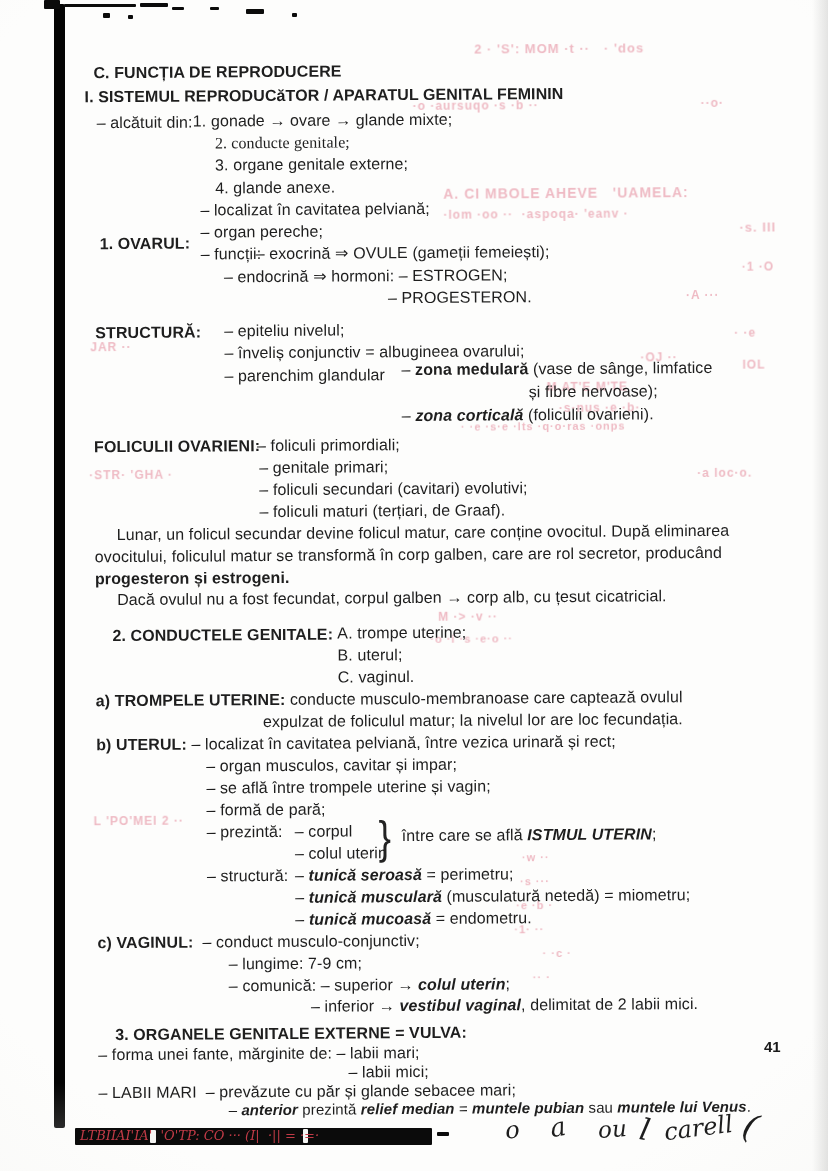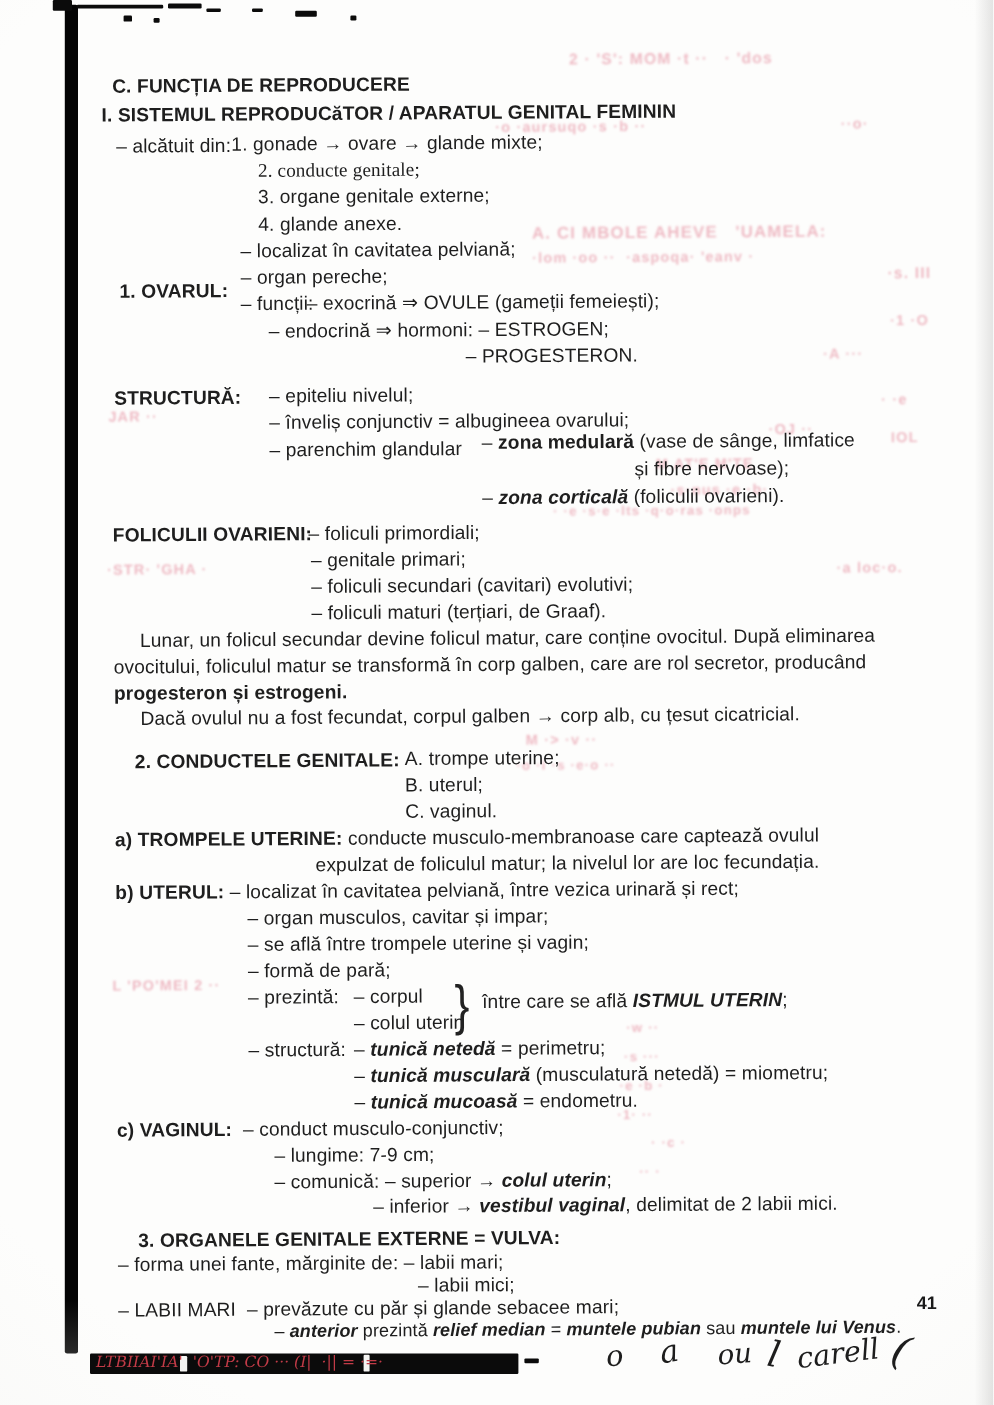--- a/index.html
+++ b/index.html
@@ -29,21 +29,21 @@
   .mark{position:absolute;border-radius:1px;}
   .spine{
     position:absolute;left:54px;top:4px;width:11px;height:1124px;
     background:linear-gradient(to bottom,#040404 96%, #2a2a2a);border-radius:2px;
   }
   .hand{
     position:absolute;white-space:pre;font-family:"DejaVu Serif", serif;
     font-style:italic;color:#1d1d1d;
   }
   .page-number{
-    position:absolute;left:764px;top:1038px;font-weight:700;font-size:15px;color:#1a1a1a;margin-top:40px;
+    position:absolute;left:764px;top:1038px;font-weight:700;font-size:15px;color:#1a1a1a;
   }
   .watermark{
     position:absolute;left:578px;top:1140px;font-family:"Liberation Serif", serif;
     font-size:20px;color:#111;letter-spacing:0.2px;
   }
 </style>
 </head>
 <body>
 
 <div class="page">
@@ -115,21 +115,21 @@
       <div class="tline" style="left: 95px; top: 734px;"><span style="font-weight: 700;">b) UTERUL:</span><span> – localizat în cavitatea pelviană, între vezica urinară și rect;</span></div>
       <div class="tline" style="left: 205px; top: 756px;"><span>– organ musculos, cavitar și impar;</span></div>
       <div class="tline" style="left: 205px; top: 778px;"><span>– se află între trompele uterine și vagin;</span></div>
       <div class="tline" style="left: 205px; top: 800px;"><span>– formă de pară;</span></div>
       <div class="tline" style="left: 205px; top: 822px;"><span>– prezintă:</span></div>
       <div class="tline" style="left: 293px; top: 822px;"><span>– corpul</span></div>
       <div class="tline" style="left: 293px; top: 844px;"><span>– colul uterin</span></div>
       <div class="tline brace" style="left: 377px; top: 812px; font-size: 46px;"><span>}</span></div>
       <div class="tline" style="left: 400px; top: 827px;"><span>între care se află </span><span style="font-weight: 700; font-style: italic;">ISTMUL UTERIN</span><span>;</span></div>
       <div class="tline" style="left: 205px; top: 866px;"><span>– structură:</span></div>
-      <div class="tline" style="left: 293px; top: 866px;"><span>– </span><span style="font-weight: 700; font-style: italic;">tunică netedă</span><span> = perimetru;</span></div>
+      <div class="tline" style="left: 293px; top: 866px;"><span>– </span><span style="font-weight: 700; font-style: italic;">tunică seroasă</span><span> = perimetru;</span></div>
       <div class="tline" style="left: 293px; top: 888px;"><span>– </span><span style="font-weight: 700; font-style: italic;">tunică musculară</span><span> (musculatură netedă) = miometru;</span></div>
       <div class="tline" style="left: 293px; top: 910px;"><span>– </span><span style="font-weight: 700; font-style: italic;">tunică mucoasă</span><span> = endometru.</span></div>
       <div class="tline" style="left: 95px; top: 932px;"><span style="font-weight: 700;">c) VAGINUL:</span><span>  – conduct musculo-conjunctiv;</span></div>
       <div class="tline" style="left: 226px; top: 954px;"><span>– lungime: 7-9 cm;</span></div>
       <div class="tline" style="left: 226px; top: 976px;"><span>– comunică: – superior → </span><span style="font-weight: 700; font-style: italic;">colul uterin</span><span>;</span></div>
       <div class="tline" style="left: 308px; top: 997px;"><span>– inferior → </span><span style="font-weight: 700; font-style: italic;">vestibul vaginal</span><span>, delimitat de 2 labii mici.</span></div>
       <div class="tline" style="left: 112px; top: 1024px;"><span style="font-weight: 700;">3. ORGANELE GENITALE EXTERNE = VULVA:</span></div>
       <div class="tline" style="left: 95px; top: 1044px;"><span>– forma unei fante, mărginite de: – labii mari;</span></div>
       <div class="tline" style="left: 345px; top: 1063px;"><span>– labii mici;</span></div>
       <div class="tline" style="left: 95px; top: 1082px;"><span>– LABII MARI  – prevăzute cu păr și glande sebacee mari;</span></div>

